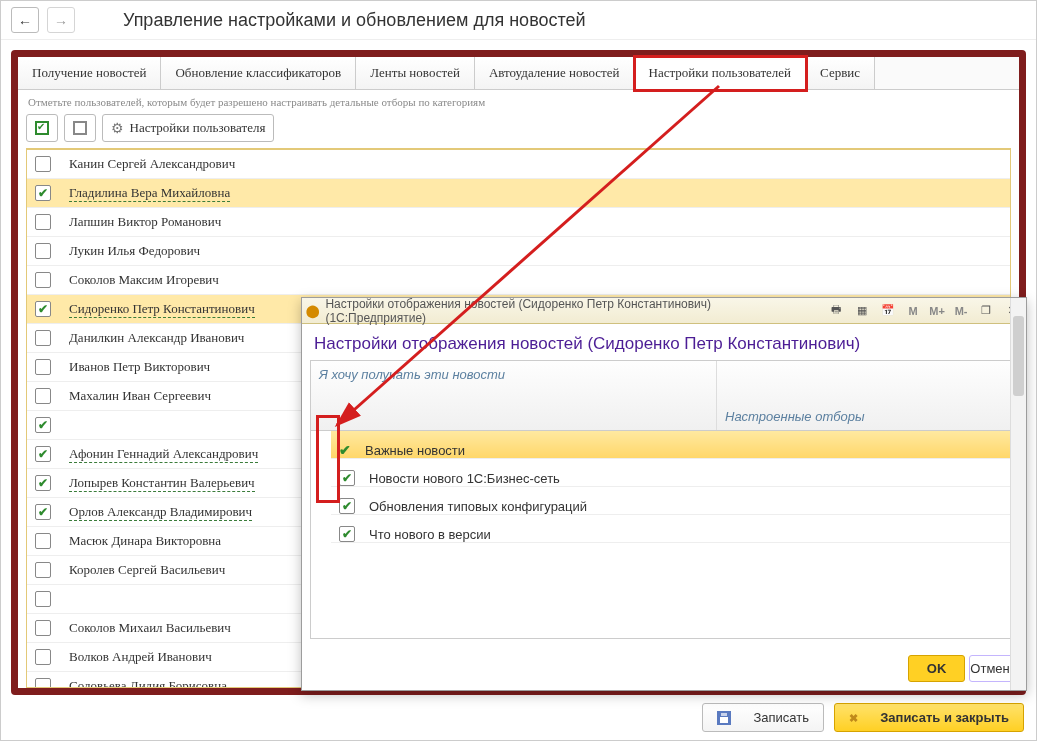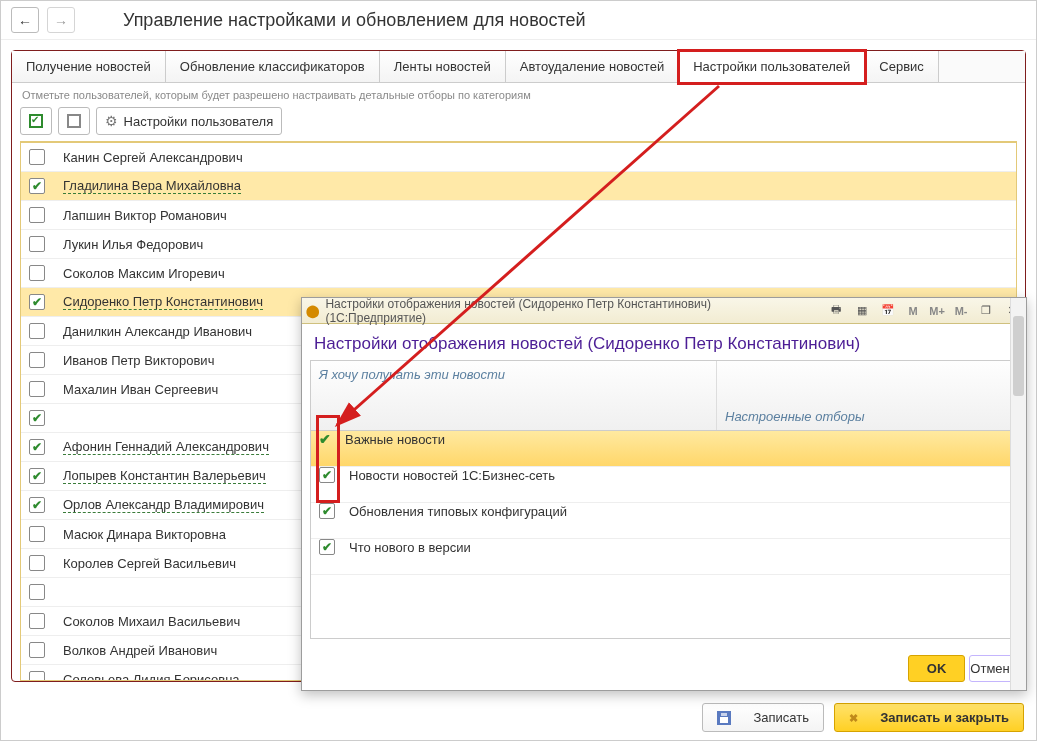--- a/index.html
+++ b/index.html
@@ -38,22 +38,23 @@
     cursor: pointer;
   }
   .nav-btn.disabled { color:#999; border-color:#d5d5d5; }
   .title {
     font-size: 18px;
     margin-left: 40px;
     color: #333;
   }
   .inner {
     margin: 10px;
-    border: 1px solid #7f1d1d;
+    border: 7px solid #7f1d1d;
     border-radius: 4px;
+    font-family: Liberation Serif, serif;
   }
   .tabs {
     display: flex;
     background: #fafafa;
     border-bottom: 1px solid #ccc;
   }
   .tab {
     padding: 8px 14px;
     border-right: 1px solid #ccc;
     background: linear-gradient(#fff,#f4f4f4);
@@ -219,24 +220,25 @@
     padding:6px 8px;
     color:#5c80a0;
     font-style:italic;
     font-size:13px;
     border-right:1px solid #ddd;
   }
   .th:first-child { flex:1; }
   .th:last-child { width:300px; border-right:none;margin-top:42px; }
   .dlg-row {
     display:flex;
-    align-items:flex-start;
-    height:36px;
+    align-items:flex-end;
+    height:28px;
     border-bottom:1px solid #eee;
     padding-left:8px;
+    margin-left:20px;
   }
   .dlg-row.hi {
     background: linear-gradient(#ffe9a0,#ffd76a);
   }
   .dlg-row .icon-ok::before{
     content:"✔"; color:#2e8b2e; font-size:14px; font-weight:bold;
     display:inline-block; width:18px;
   }
   .dlg-row .cell1 { flex:1; display:flex; align-items:center; gap:8px;}
   .dlg-row .cell2 { width:300px; }
@@ -464,21 +466,21 @@
             <div class="dlg-row hi">
               <div class="cell1">
                 <span class="icon-ok"></span>
                 <span>Важные новости</span>
               </div>
               <div class="cell2"></div>
             </div>
             <div class="dlg-row">
               <div class="cell1">
                 <div class="chk on" style="margin-right: 6px;"></div>
-                <span>Новости новостей 1С:Бизнес-сеть</span>
+                <span>Новости нового 1С:Бизнес-сеть</span>
               </div>
               <div class="cell2"></div>
             </div>
             <div class="dlg-row">
               <div class="cell1">
                 <div class="chk on" style="margin-right: 6px;"></div>
                 <span>Обновления типовых конфигураций</span>
               </div>
               <div class="cell2"></div>
             </div>

